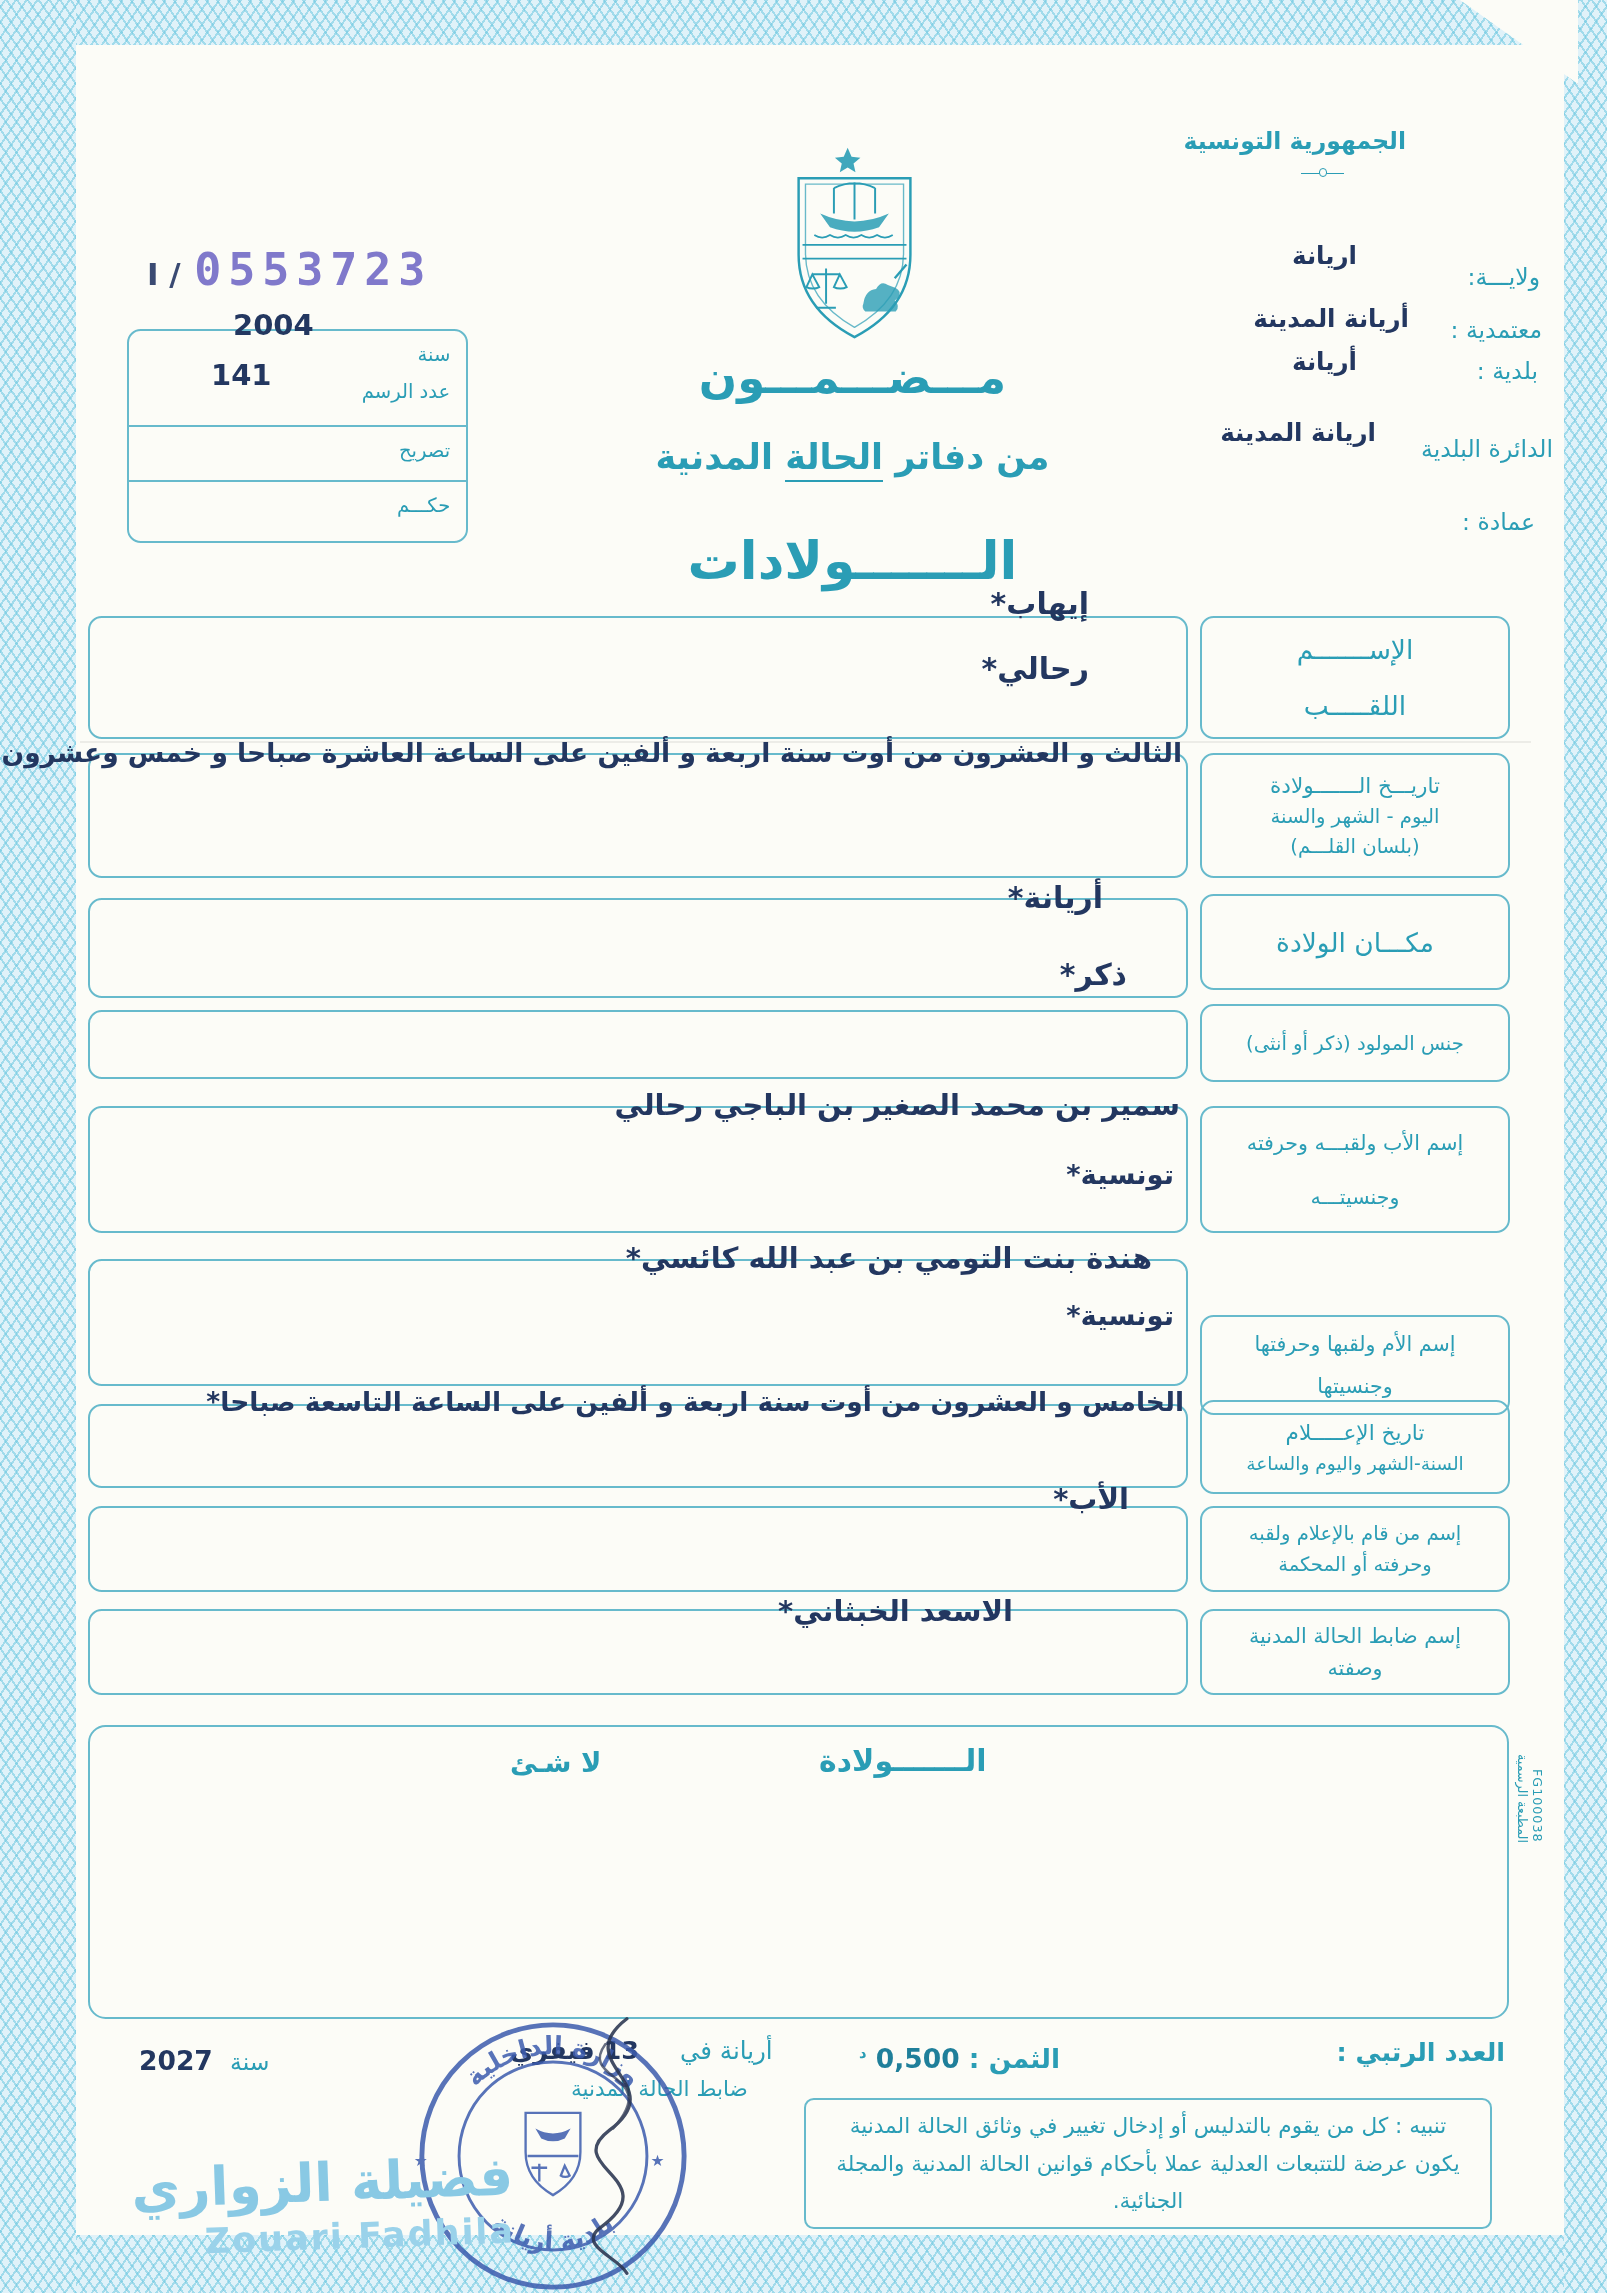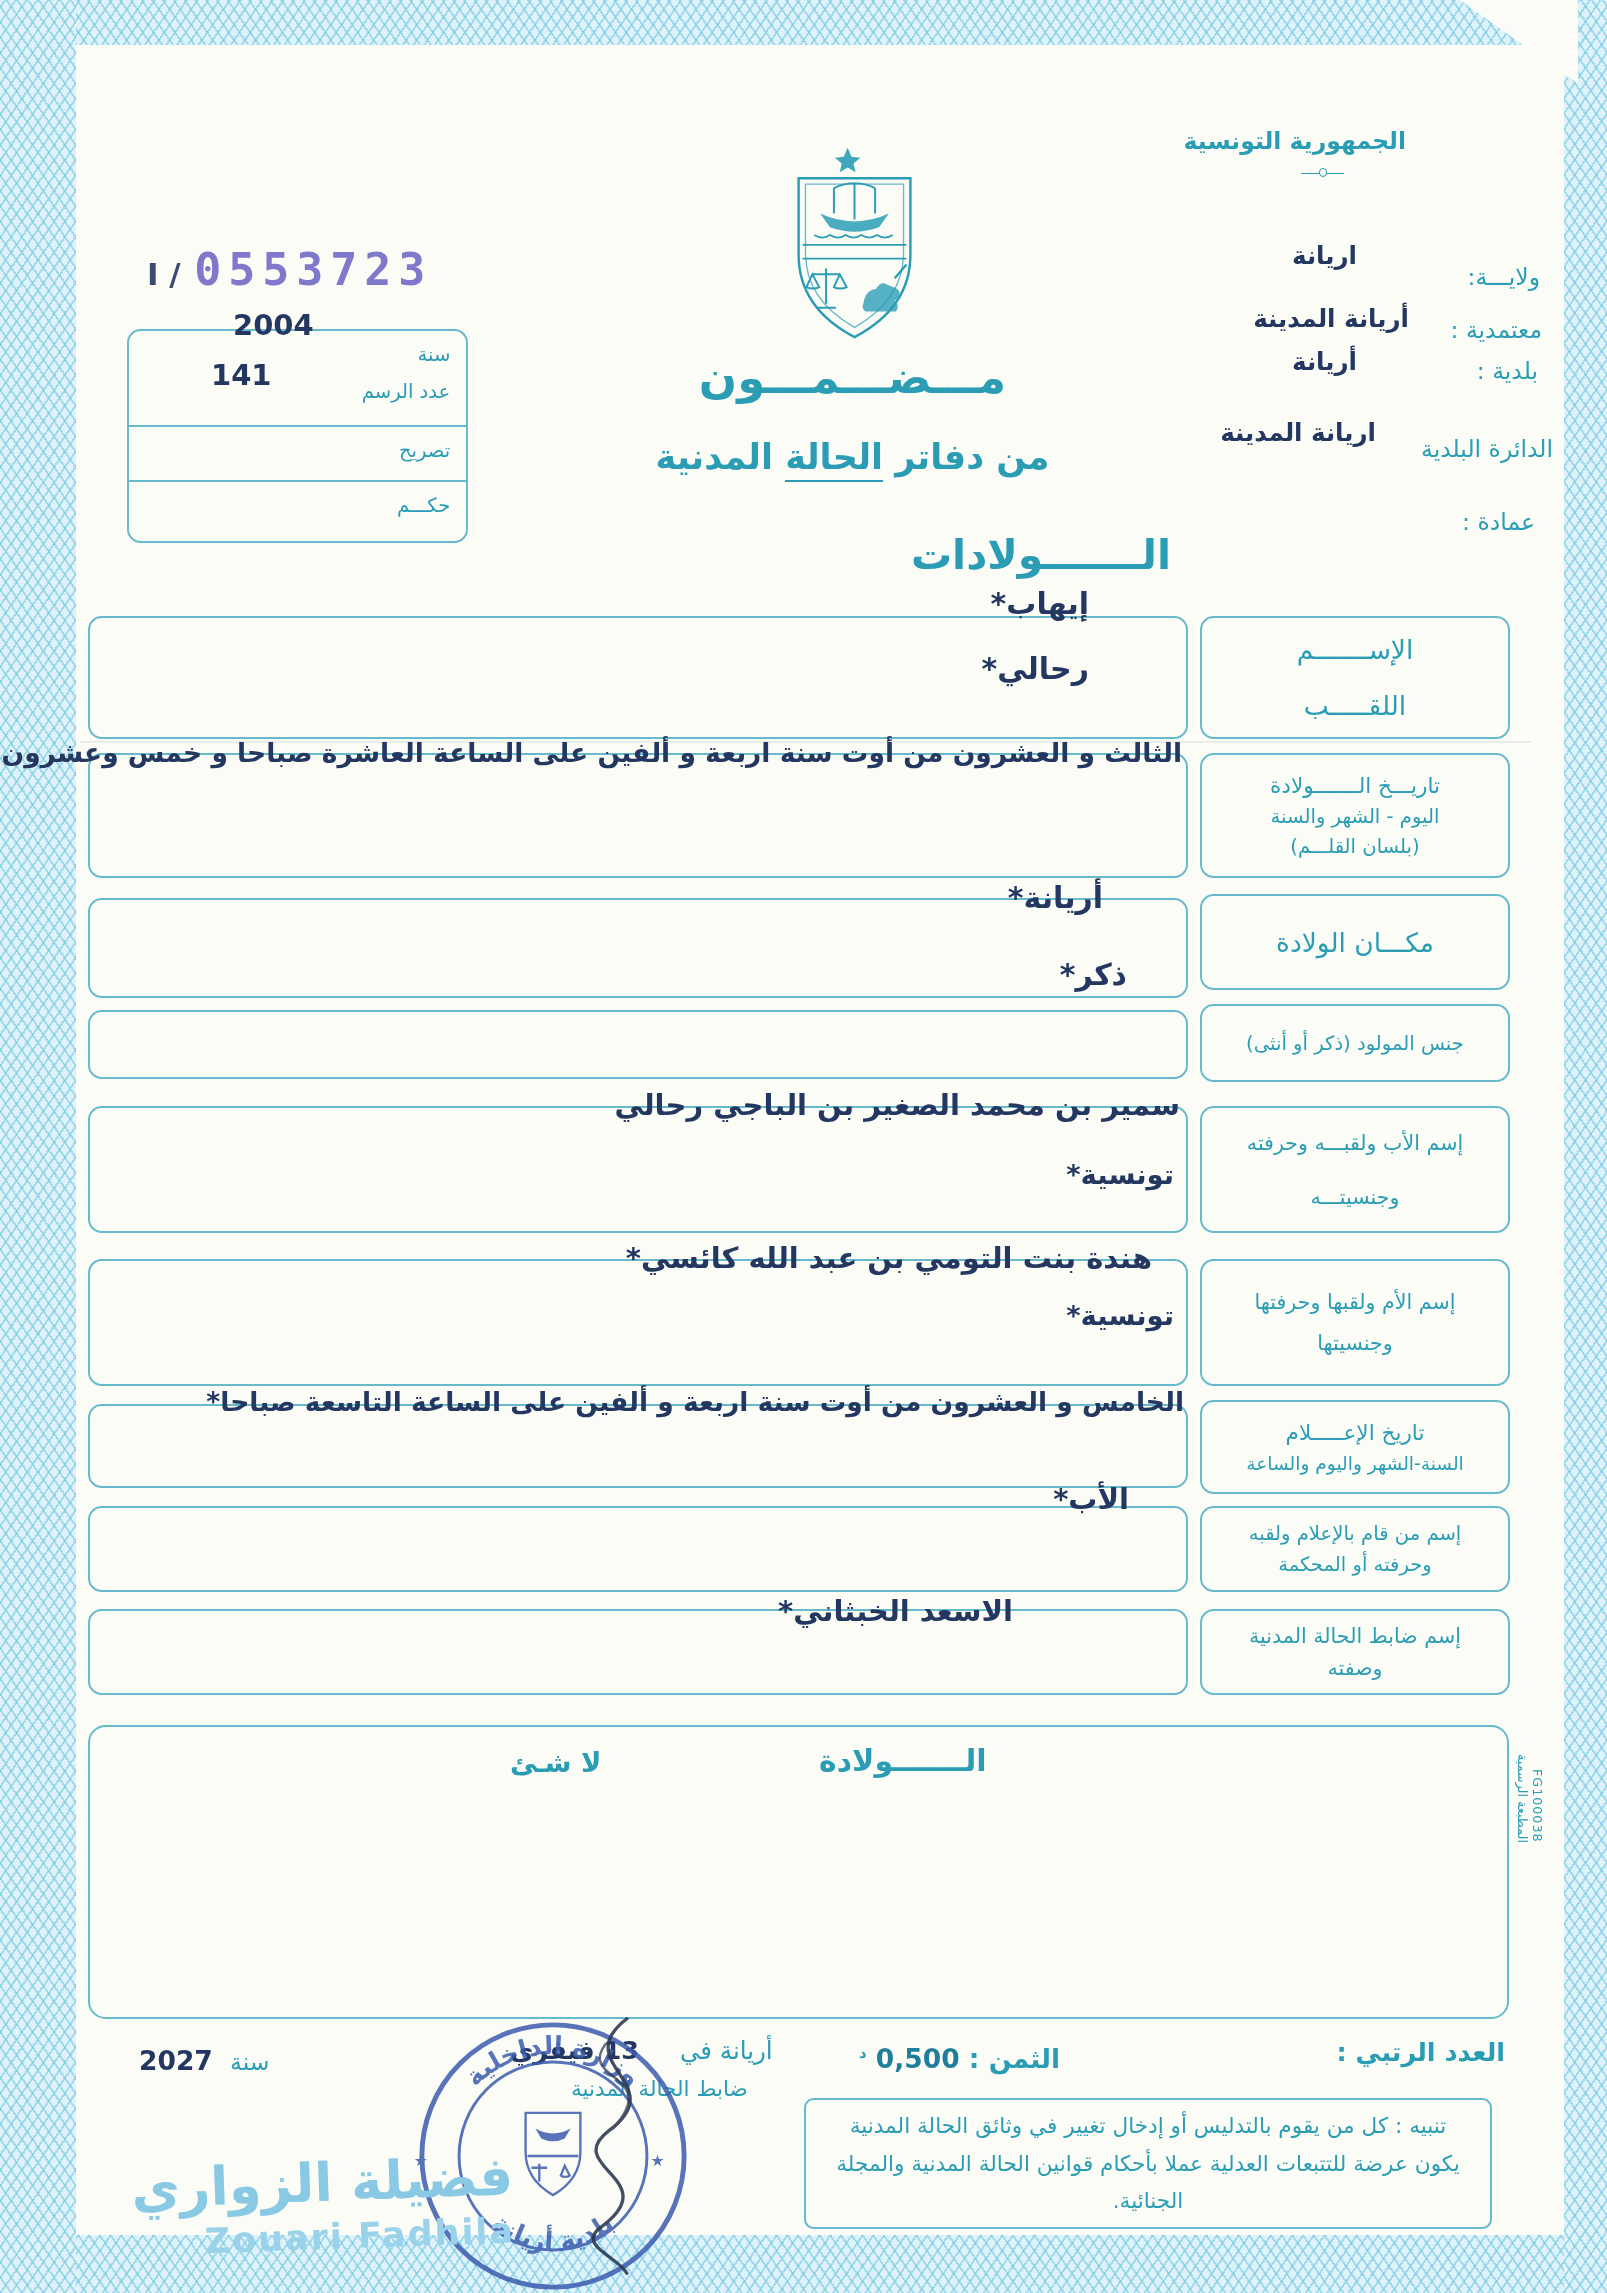--- a/index.html
+++ b/index.html
@@ -88,21 +88,21 @@
       <path d="M118,146 l12,-14" stroke-width="2.4"></path>
     </g>
   </svg>
 
   <div class="print" style="left:534px;top:437px;width:637px;text-align:center;font-size:35px;font-weight:bold">
     <span>من دفاتر</span>
     <span class="underlined">الحالة</span>
     <span>المدنية</span>
   </div>
   <div class="print" style="left:534px;top:351px;width:637px;text-align:center;font-size:45px;font-weight:bold;letter-spacing:2px">مـــضـــمـــون</div>
-  <div class="print" style="left:534px;top:531px;width:637px;text-align:right;font-size:41px;font-weight:bold">الـــــــولادات</div>
+  <div class="print" style="left:534px;top:531px;width:637px;text-align:center;font-size:52px;font-weight:bold">الـــــــولادات</div>
 
   <div class="print" style="right:67px;top:263px;font-size:23.5px">ولايـــة:</div>
   <div class="typed" style="right:250px;top:241px;font-size:24.5px">اريانة</div>
   <div class="print" style="right:65px;top:316px;font-size:23.5px">معتمدية :</div>
   <div class="typed" style="right:198px;top:304px;font-size:24.5px">أريانة المدينة</div>
   <div class="print" style="right:69px;top:357px;font-size:23.5px">بلدية :</div>
   <div class="typed" style="right:250px;top:347px;font-size:24.5px">أريانة</div>
   <div class="print" style="right:54px;top:435px;font-size:23.5px">الدائرة البلدية</div>
   <div class="typed" style="right:231px;top:418px;font-size:24.5px">اريانة المدينة</div>
   <div class="print" style="right:72px;top:508px;font-size:23.5px">عمادة :</div>
@@ -137,21 +137,21 @@
 
   <div class="box" style="left:88px;top:1106px;width:1100px;height:127px"></div>
   <div class="box label-box" style="left:1200px;top:1106px;width:310px;height:127px;gap:30px;font-size:20.6px">
     <span>إسم الأب ولقبـــه وحرفته</span>
     <span>وجنسيتـــه</span>
   </div>
   <div class="typed" style="right:427px;top:1088px;font-size:29px">سمير بن محمد الصغير بن الباجي رحالي</div>
   <div class="typed" style="right:433px;top:1159px;font-size:27.4px">تونسية*</div>
 
   <div class="box" style="left:88px;top:1259px;width:1100px;height:127px"></div>
-  <div class="box label-box" style="left:1200px;top:1259px;width:310px;height:127px;gap:17.6px;font-size:20.6px">
+  <div class="box label-box" style="left:1200px;top:1315px;width:310px;height:100px;gap:17.6px;font-size:20.6px">
     <span>إسم الأم ولقبها وحرفتها</span>
     <span>وجنسيتها</span>
   </div>
   <div class="typed" style="right:455px;top:1241px;font-size:29px">هندة بنت التومي بن عبد الله كائسي*</div>
   <div class="typed" style="right:433px;top:1300px;font-size:27.4px">تونسية*</div>
 
   <div class="box" style="left:88px;top:1404px;width:1100px;height:84px"></div>
   <div class="box label-box" style="left:1200px;top:1400px;width:310px;height:94px;gap:7.8px;font-size:21.6px">
     <span>تاريخ الإعـــــلام</span>
     <span style="font-size:18.6px">السنة-الشهر واليوم والساعة</span>

